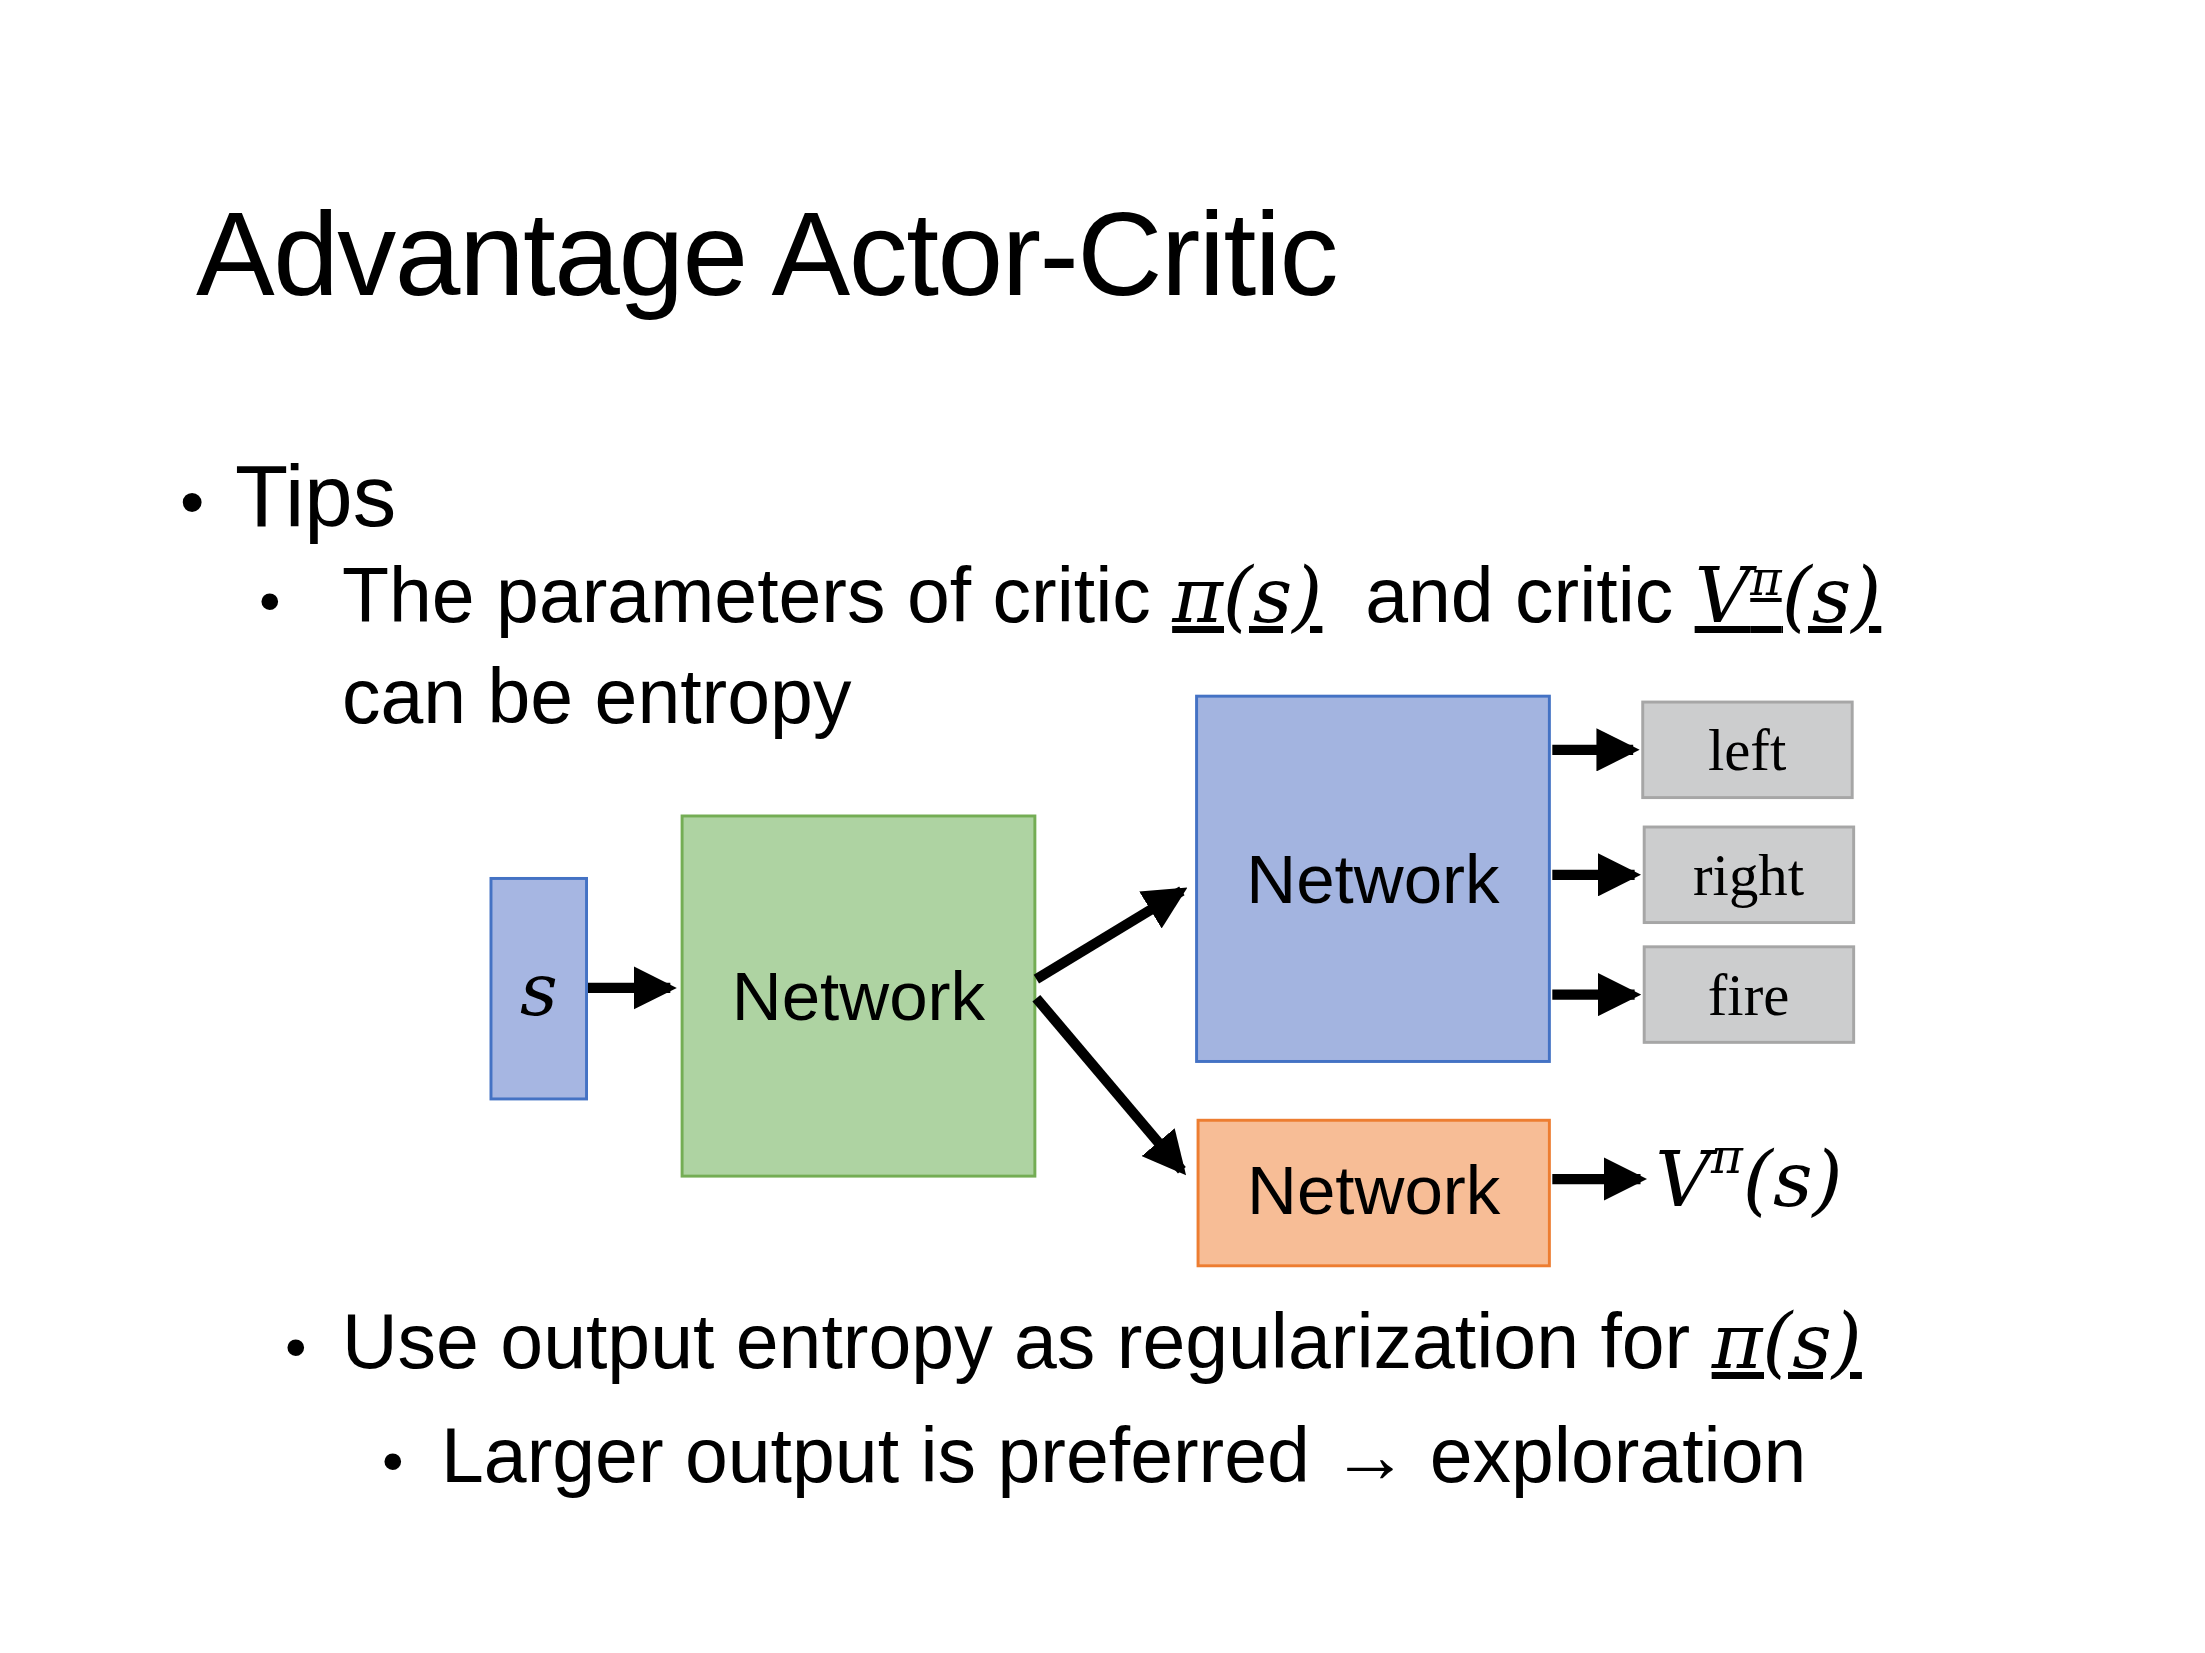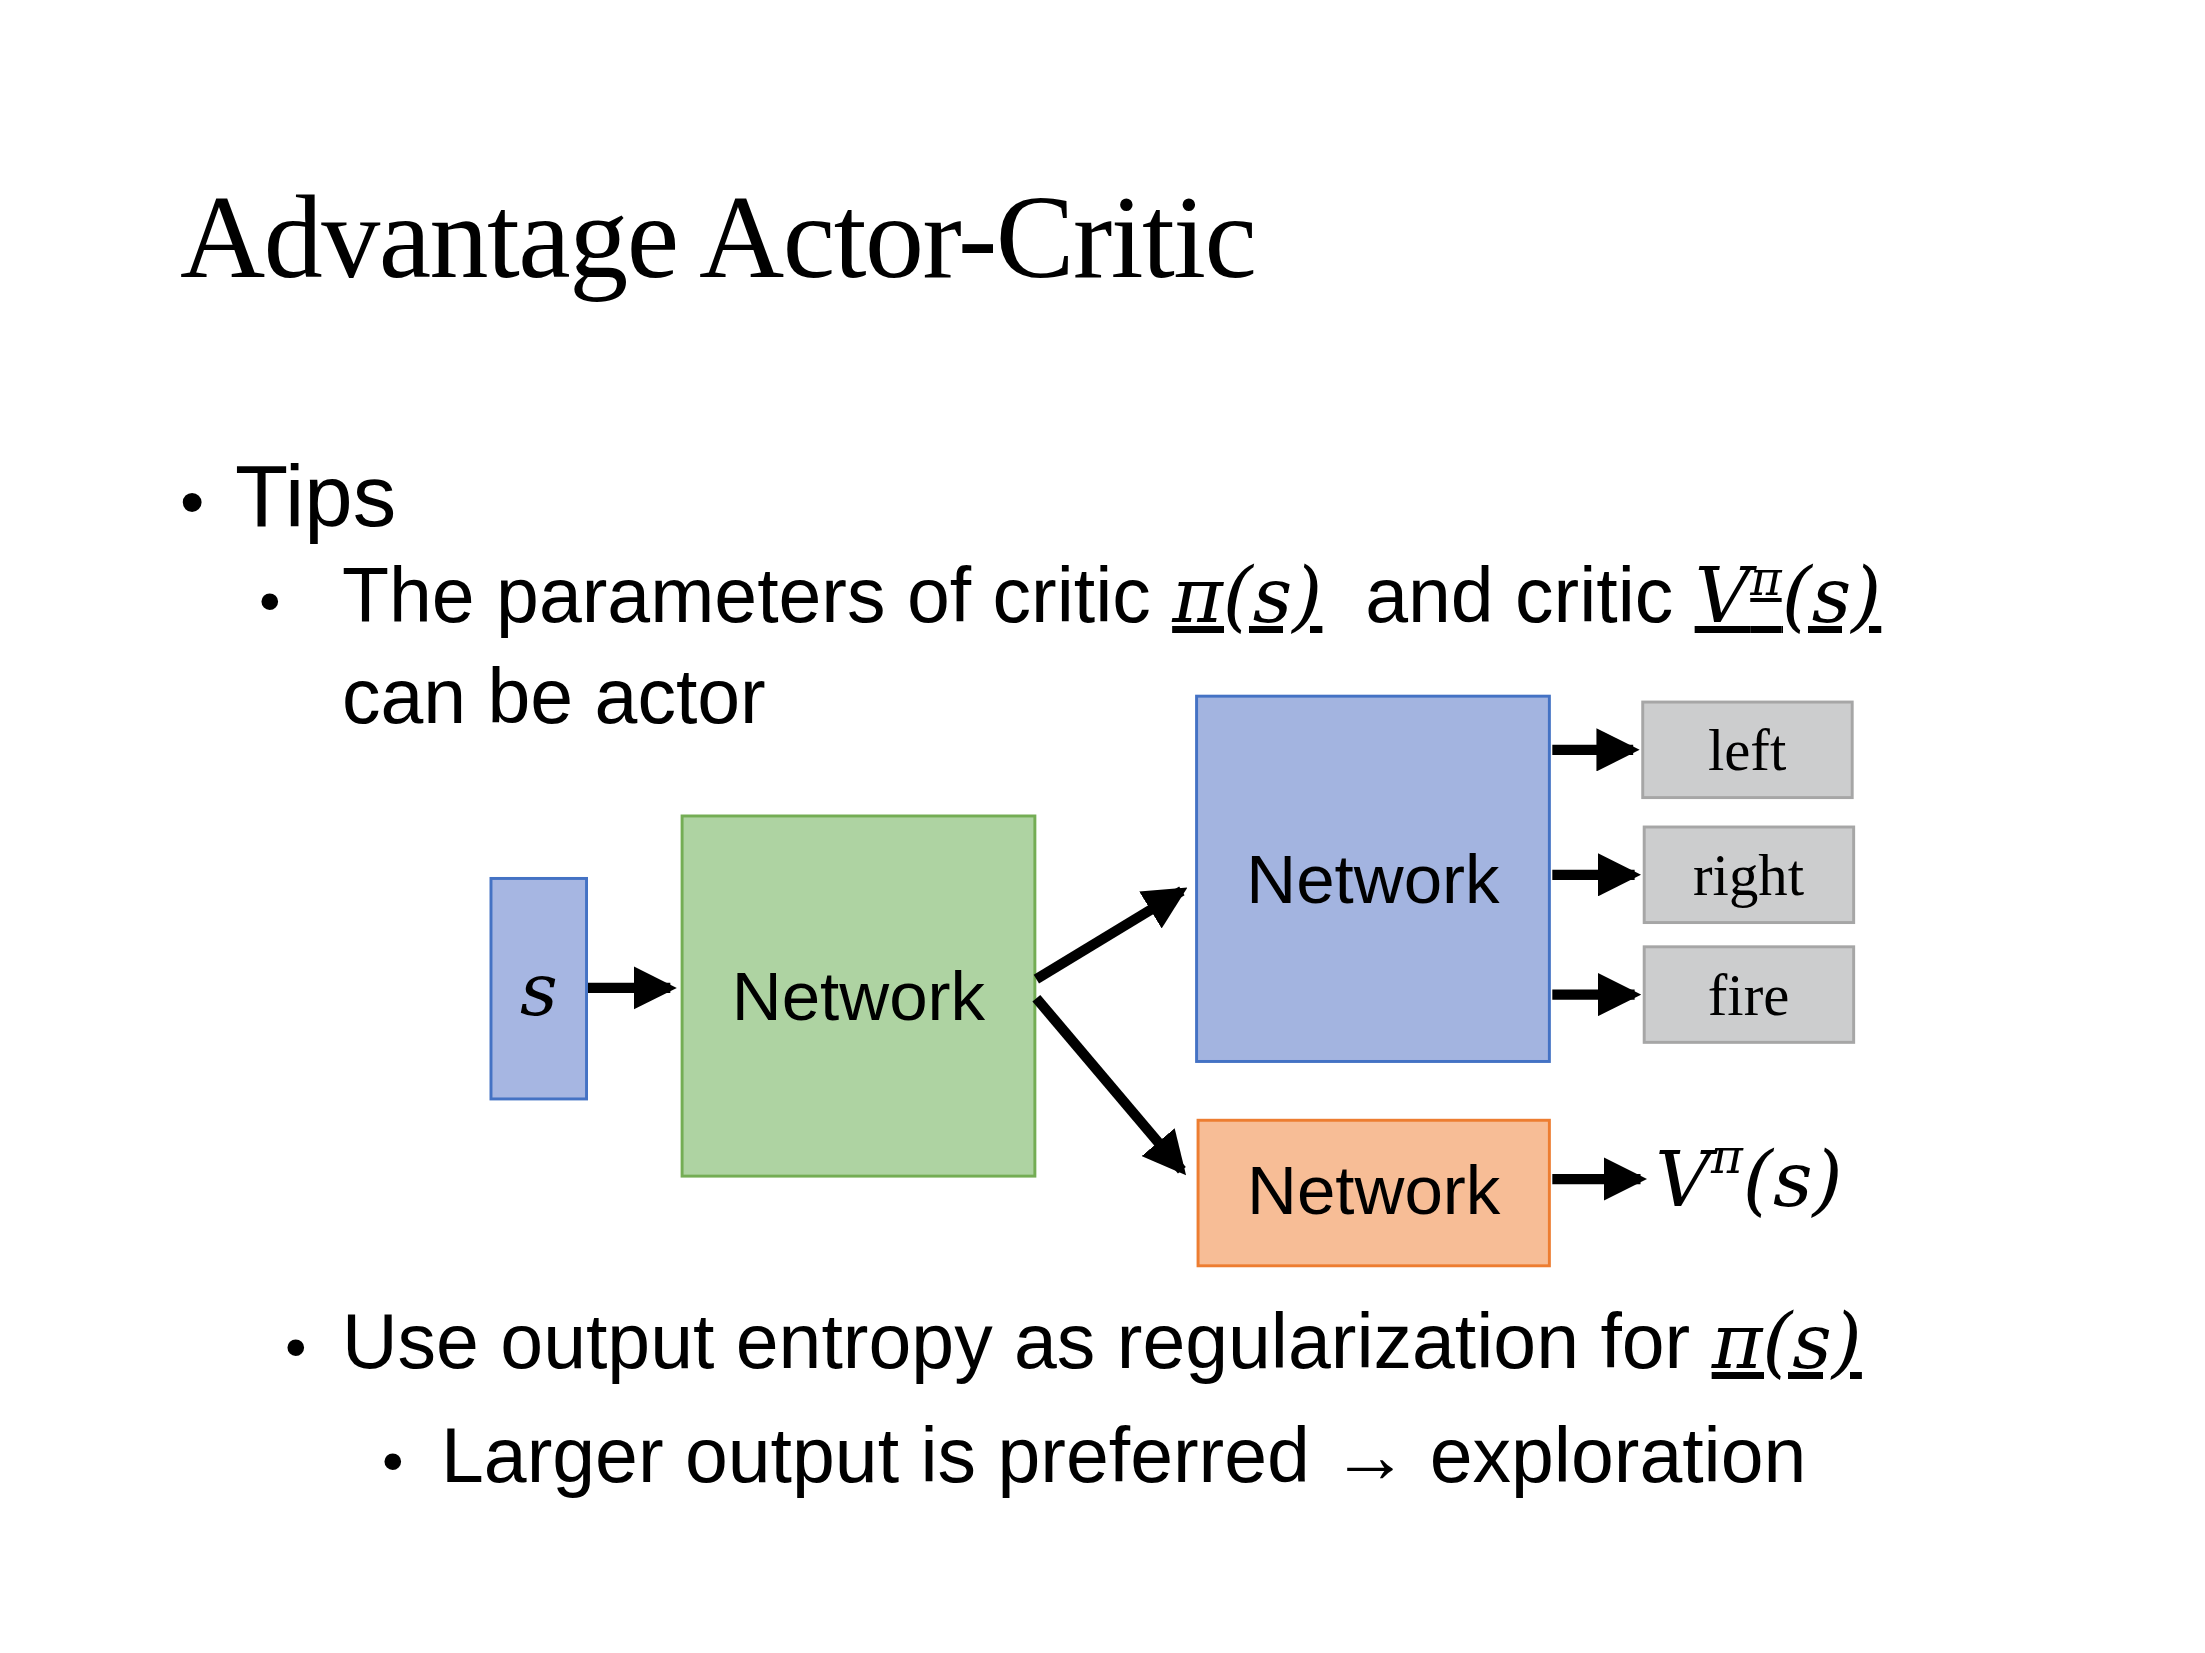--- a/index.html
+++ b/index.html
@@ -9,27 +9,26 @@
     height: 1654px;
     background: #ffffff;
     overflow: hidden;
     font-family: "Liberation Sans", sans-serif;
     color: #000;
   }
   .title {
     position: absolute;
     left: 180px;
     top: 179px;
-    margin: 0;
+    margin: 16px;
     font-size: 118px;
     font-weight: 400;
     letter-spacing: -1.5px;
     line-height: 1;
     white-space: nowrap;
-    font-family: Liberation Serif, serif;
   }
   .bullet-row {
     position: absolute;
     display: flex;
     align-items: baseline;
     white-space: nowrap;
     line-height: 1;
   }
   .bullet-row .marker {
     display: inline-block;
@@ -84,21 +83,21 @@
   <div class="bullet-row row-tips">
     <span class="marker">•</span>
     <span>Tips</span>
   </div>
 
   <div class="bullet-row row-shared">
     <span class="marker">•</span>
     <span>
       <span>The parameters of critic </span><span class="math">π(s)</span><span>&nbsp; and critic </span><span class="math"><span>V</span><sup class="math">π</sup><span>(s)</span></span>
       <br>
-      <span>can be actor</span>
+      <span>can be entropy</span>
     </span>
   </div>
 
   <div class="bullet-row row-entropy">
     <span class="marker">•</span>
     <span>
       <span>Use output entropy as regularization for </span><span class="math">π(s)</span>
     </span>
   </div>
 

